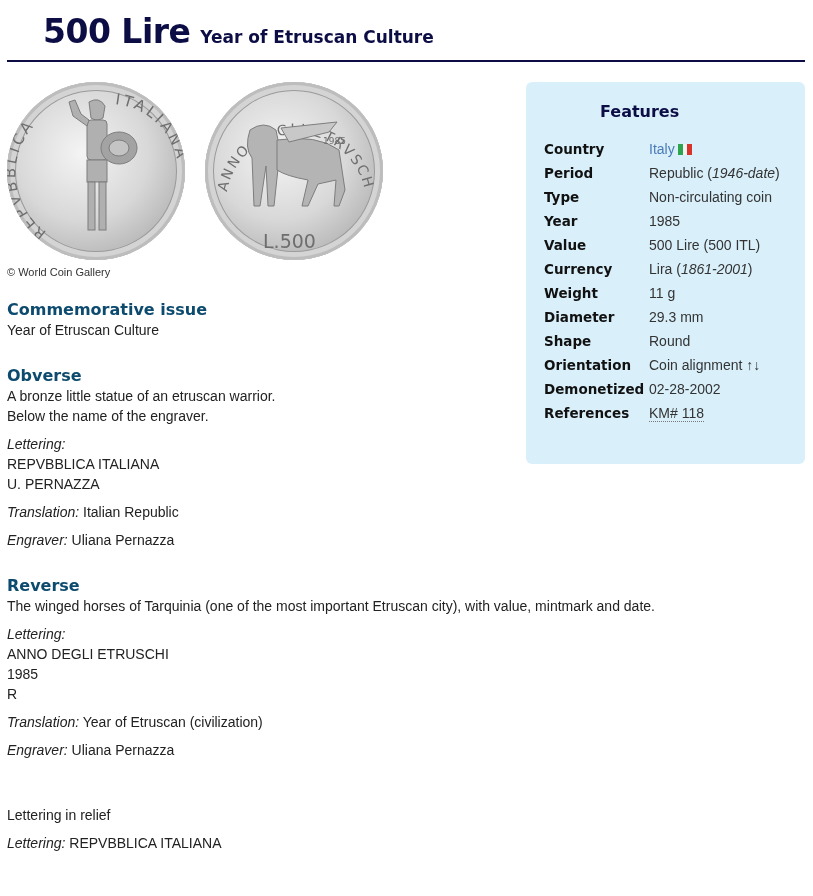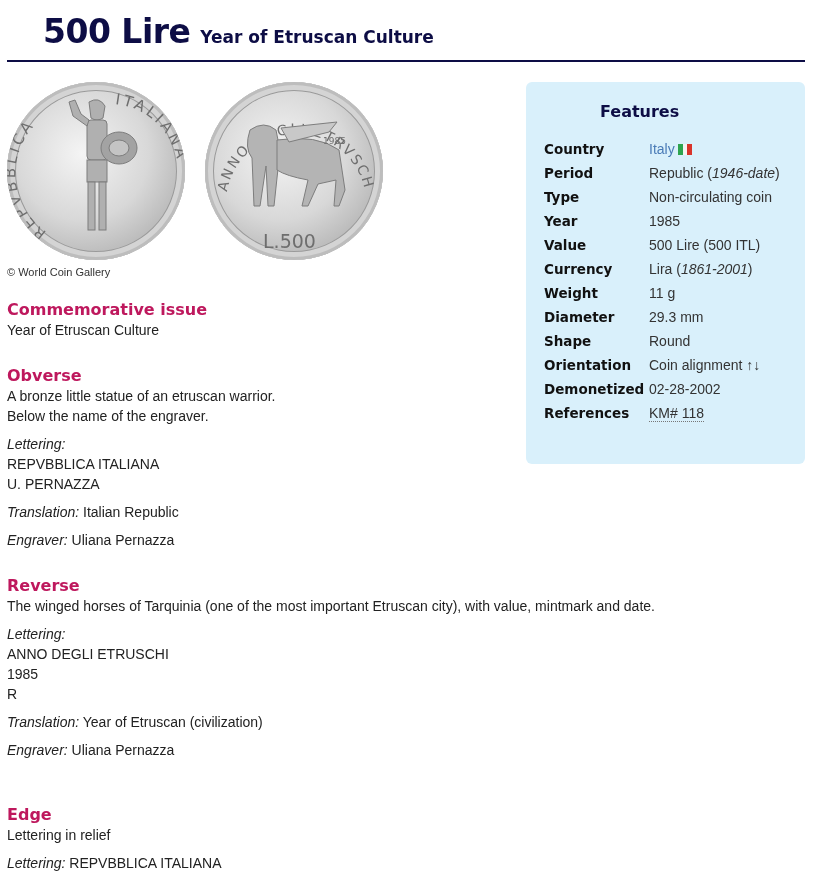--- a/index.html
+++ b/index.html
@@ -38,21 +38,21 @@
     .coin.obv { left: 0; }
     .coin.rev { left: 198px; }
     .coin svg { position: absolute; left: 0; top: 0; width: 178px; height: 178px; }
     .credit {
       position: absolute; left: 7px; top: 266px; font-size: 11px; color: #333;
     }
 
     .section { position: absolute; left: 7px; width: 780px; }
     .sec-h {
       font-family: "DejaVu Sans", sans-serif;
-      font-weight: bold; font-size: 16px; color: #be185d; line-height: 20px;
+      font-weight: bold; font-size: 16px; color: #0c4a6e; line-height: 20px;
     }
     .line { font-size: 14px; line-height: 20px; color: #222; }
     .gap { margin-top: 8px; }
     .ital { font-style: italic; }
 
     .features {
       position: absolute; left: 526px; top: 82px; width: 279px; height: 382px;
       background: #d9f0fb; border-radius: 6px;
     }
     .features-title {
@@ -154,21 +154,20 @@
     <span class="ital">Translation:</span>
     <span>Year of Etruscan (civilization)</span>
   </div>
   <div class="line gap">
     <span class="ital">Engraver:</span>
     <span>Uliana Pernazza</span>
   </div>
 </div>
 
 <div class="section" style="top:805px;">
-  <div class="sec-h">Edge</div>
   <div class="line">Lettering in relief</div>
   <div class="line gap">
     <span class="ital">Lettering:</span>
     <span>REPVBBLICA ITALIANA</span>
   </div>
 </div>
 
 <div class="features">
   <div class="features-title">Features</div>
   <div class="feat-table">

